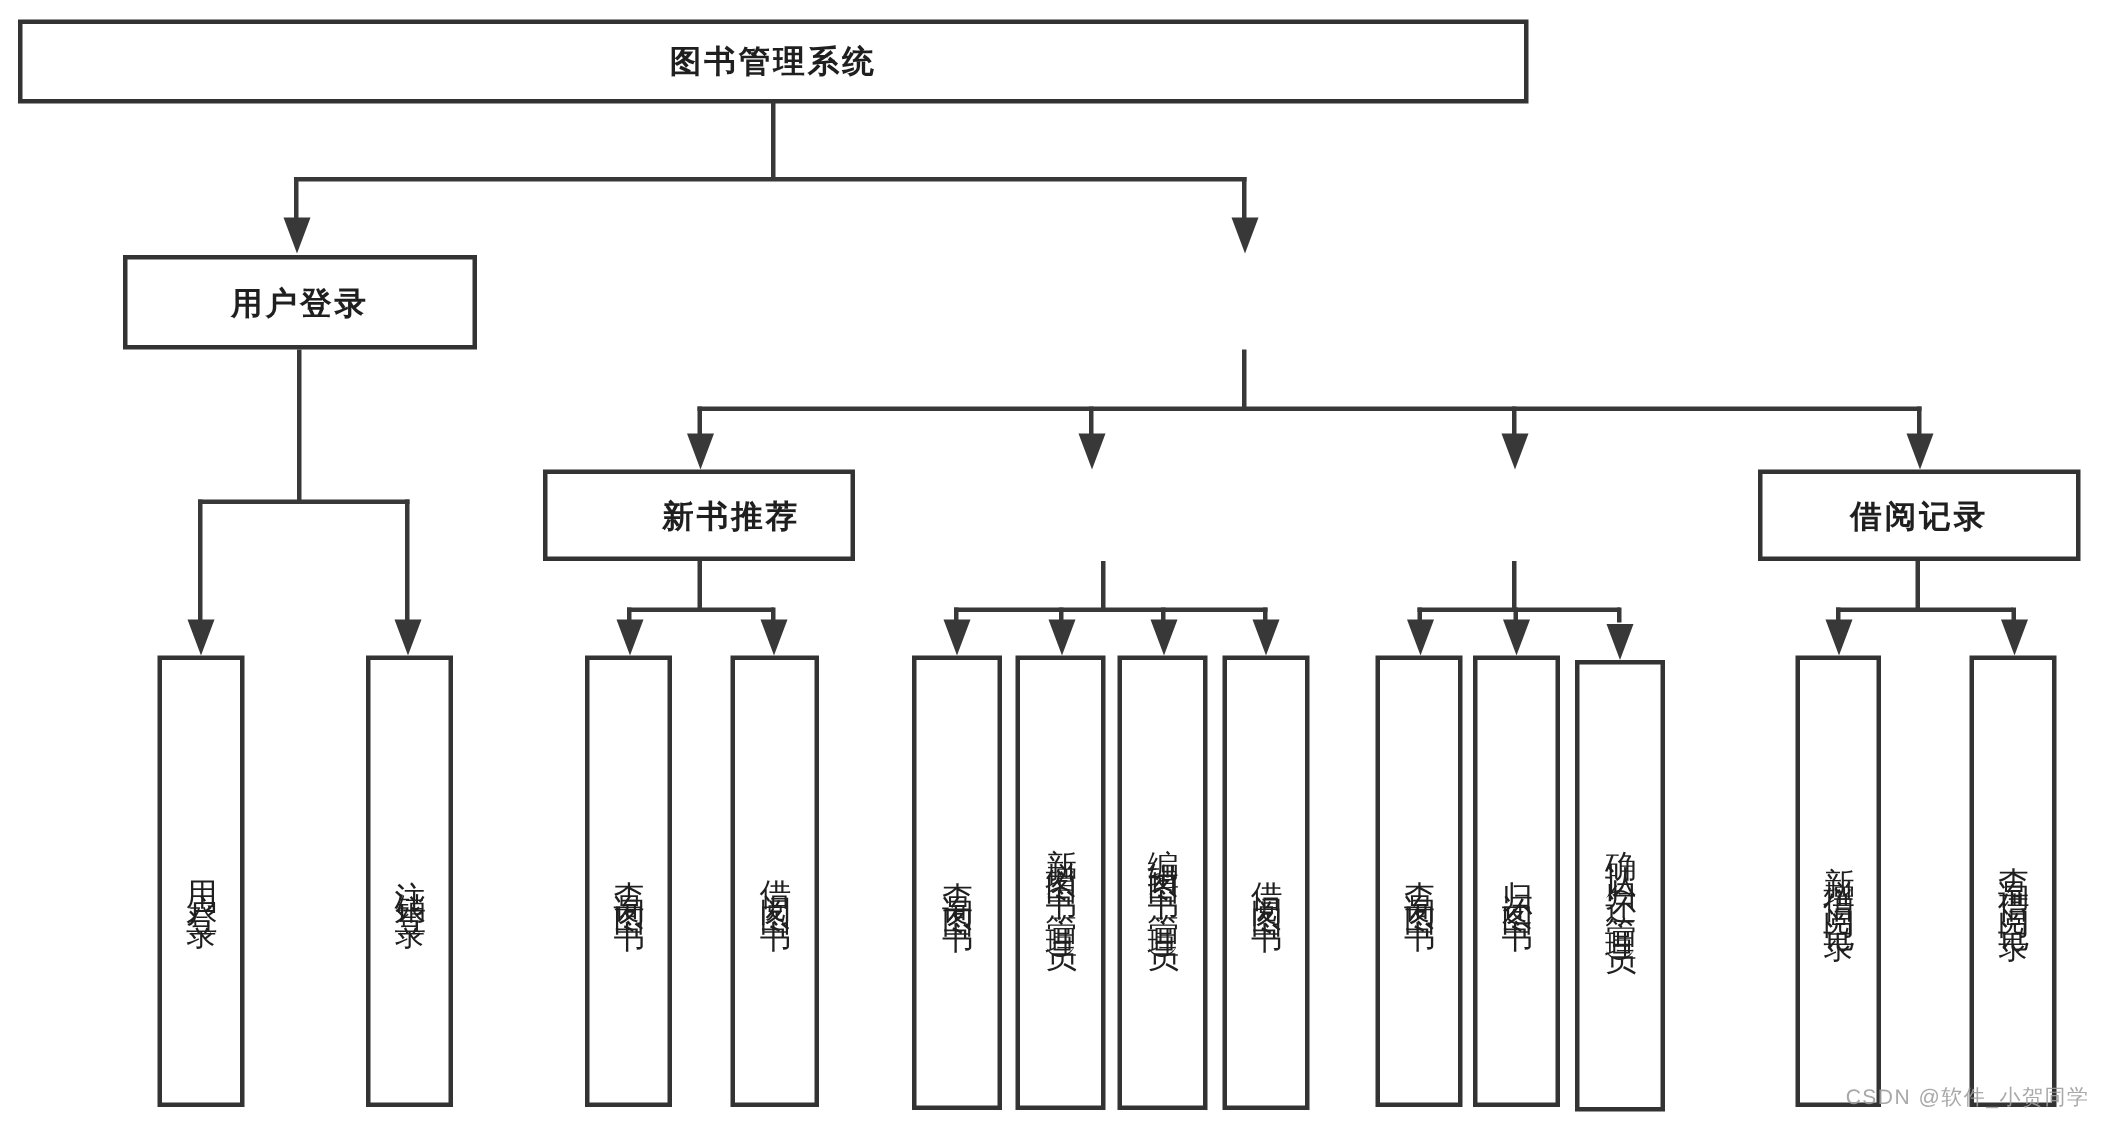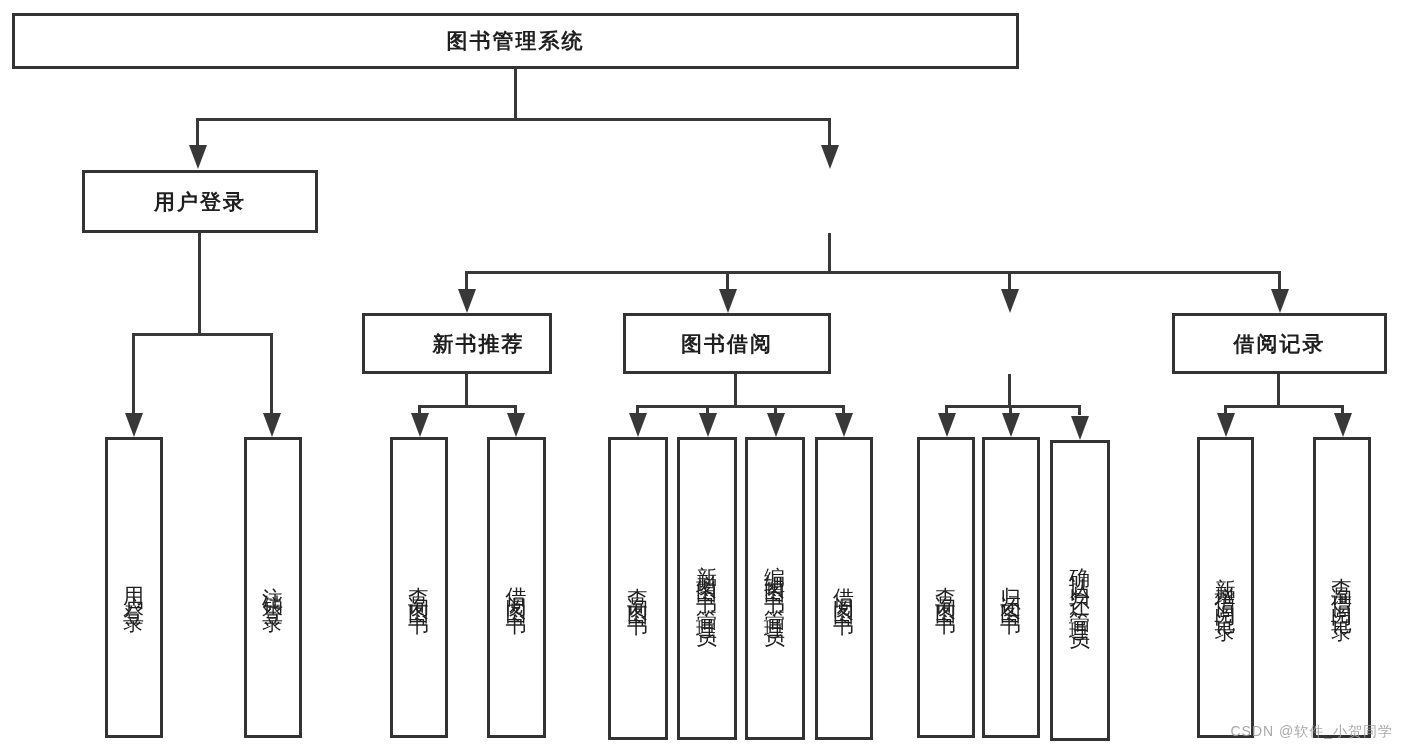--- a/index.html
+++ b/index.html
@@ -102,22 +102,21 @@
   <div class="hline" style="left:465px; top:271px; width:816px;"></div>
   <div class="vline" style="left:465px; top:271px; height:20px;"></div>
   <div class="arr" style="left:458px; top:289px;"></div>
   <div class="vline" style="left:726px; top:271px; height:20px;"></div>
   <div class="arr" style="left:719px; top:289px;"></div>
   <div class="vline" style="left:1008px; top:271px; height:20px;"></div>
   <div class="arr" style="left:1001px; top:289px;"></div>
   <div class="vline" style="left:1278px; top:271px; height:20px;"></div>
   <div class="arr" style="left:1271px; top:289px;"></div>
 
-  <div class="box" style="left:362px; top:313px; width:190px; height:61px;padding-left:43px;">新书推荐</div>
-  <div class="box" style="left:623px; top:313px; width:208px; height:61px;">图书借阅</div>
+  <div class="box" style="left:362px; top:313px; width:208px; height:61px;padding-left:43px;">新书推荐</div>
   <div class="box" style="left:1172px; top:313px; width:215px; height:61px;">借阅记录</div>
 
   <div class="vline" style="left:465px; top:374px; height:33px;"></div>
   <div class="hline" style="left:418px; top:405px; width:98px;"></div>
   <div class="vline" style="left:418px; top:405px; height:10px;"></div>
   <div class="arr" style="left:411px; top:413px;"></div>
   <div class="vline" style="left:514px; top:405px; height:10px;"></div>
   <div class="arr" style="left:507px; top:413px;"></div>
 
   <div class="vline" style="left:734px; top:374px; height:33px;"></div>

